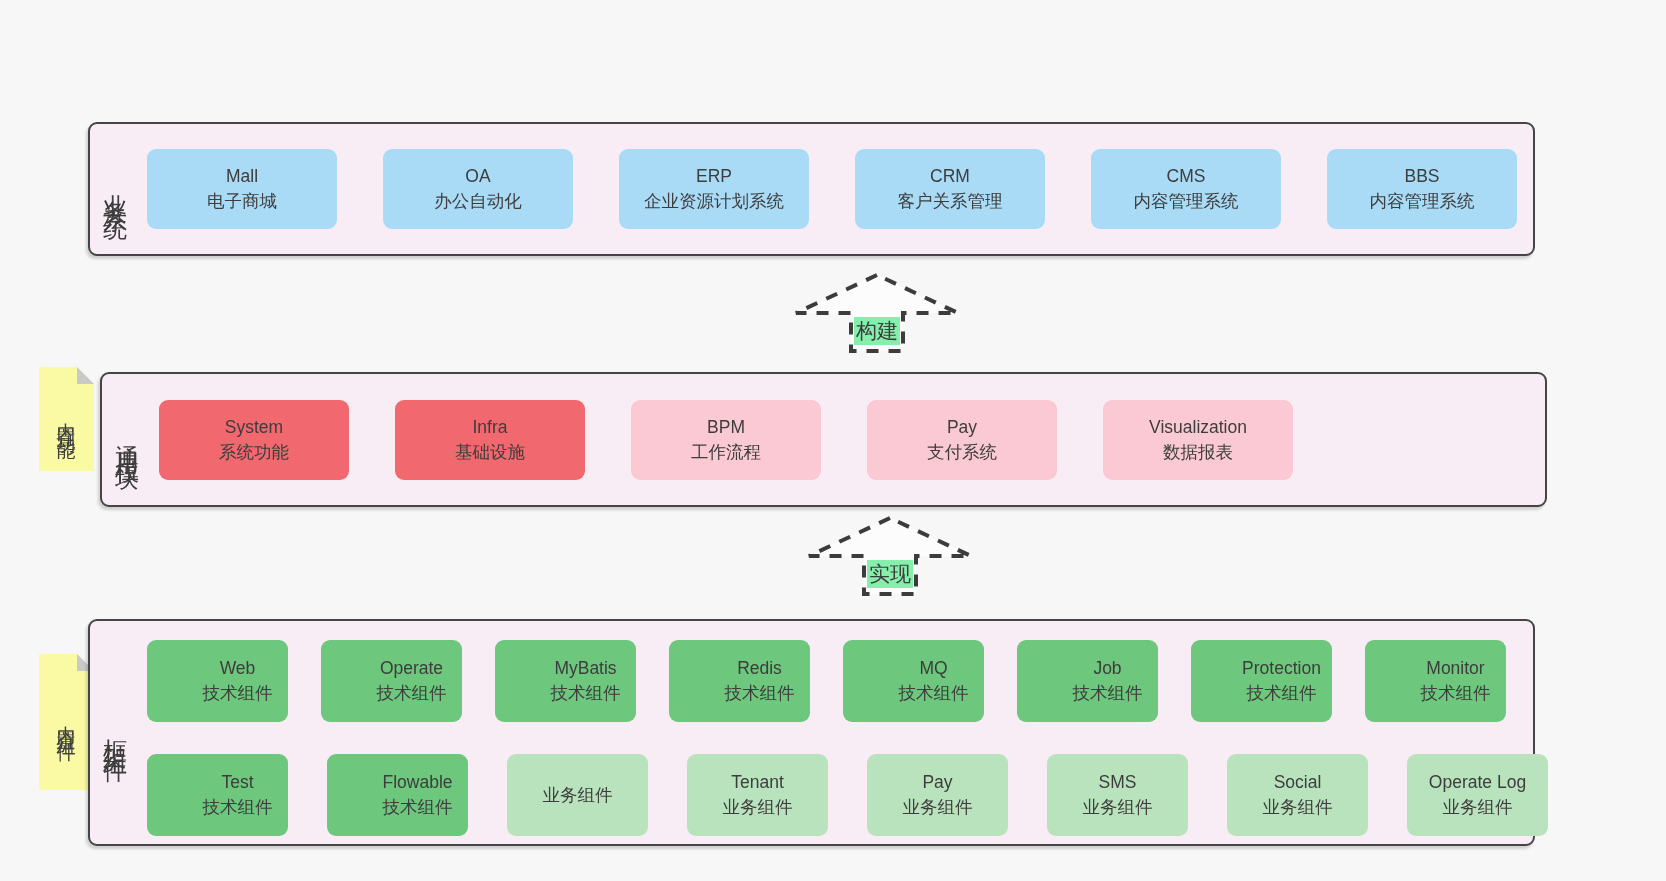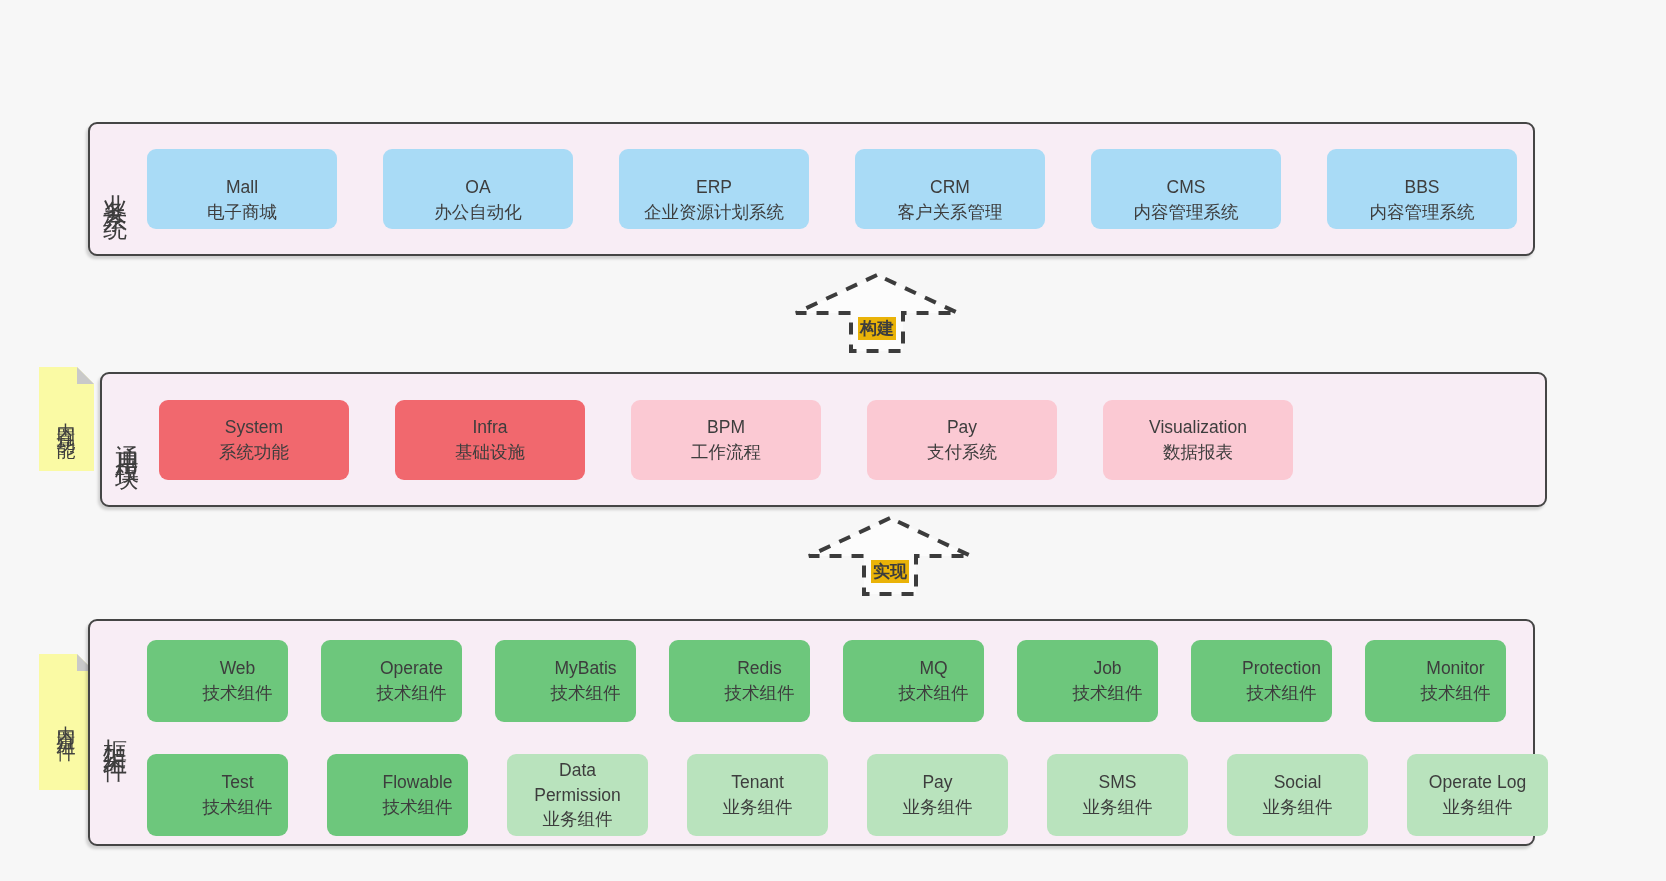--- a/index.html
+++ b/index.html
@@ -41,21 +41,21 @@
 
   .box{
     border-radius:9px;
     display:flex;flex-direction:column;justify-content:center;align-items:center;
     text-align:center;box-sizing:border-box;padding:4px 8px;
     font-size:17.5px;line-height:1.42;color:var(--text,#3d3d3d);
   }
   #sec-business .box,#sec-modules .box{width:190px;height:80px;}
   #sec-components .box{width:141px;height:82px;}
 
-  .box.blue{background:var(--blue,#a9dbf6);justify-content:flex-end;}
+  .box.blue{background:var(--blue,#a9dbf6);}
   .box.red{background:var(--red,#f1686e);}
   .box.pink{background:var(--pink,#fbc9d3);}
   .box.green{background:var(--green,#6dc77c);padding-left:48px;}
   .box.lightgreen{background:var(--lightGreen,#b9e3bd);}
 
   
   .sticky{
     position:absolute;width:55px;z-index:1;
     background:var(--yellow,#fafaa4);
     clip-path:polygon(0 0,calc(100% - 17px) 0,100% 17px,100% 100%,0 100%);
@@ -77,22 +77,22 @@
   .arrow{position:absolute;width:170px;height:82px;z-index:1;}
   .arrow svg{position:absolute;inset:0;width:100%;height:100%;}
   .arrow-path{
     fill:#fcfcfc;
     stroke:var(--arrow,#3c3c3c);
     stroke-width:4;
     stroke-dasharray:12 10;
   }
   .arrow-label{
     position:absolute;left:50%;top:45px;transform:translateX(-50%);
-    background:#eab308;padding:0 2px;
-    font-size:17px;color:var(--text,#3d3d3d);white-space:nowrap;font-weight:bold;
+    background:#86efac;padding:0 2px;
+    font-size:21px;color:var(--text,#3d3d3d);white-space:nowrap;
   }
   #arrow-build{left:792px;top:272px;}
   #arrow-implement{left:805px;top:515px;}
 </style>
 </head>
 <body>
 
 <div class="canvas">
 
   <div class="sticky" id="sticky-modules">
@@ -211,21 +211,20 @@
     <div class="box-row row2">
         <div class="box green">
           <div>Test</div>
           <div>技术组件</div>
         </div>
         <div class="box green">
           <div>Flowable</div>
           <div>技术组件</div>
         </div>
         <div class="box lightgreen">
-          <div>Data Permission</div>
           <div>业务组件</div>
         </div>
         <div class="box lightgreen">
           <div>Tenant</div>
           <div>业务组件</div>
         </div>
         <div class="box lightgreen">
           <div>Pay</div>
           <div>业务组件</div>
         </div>

